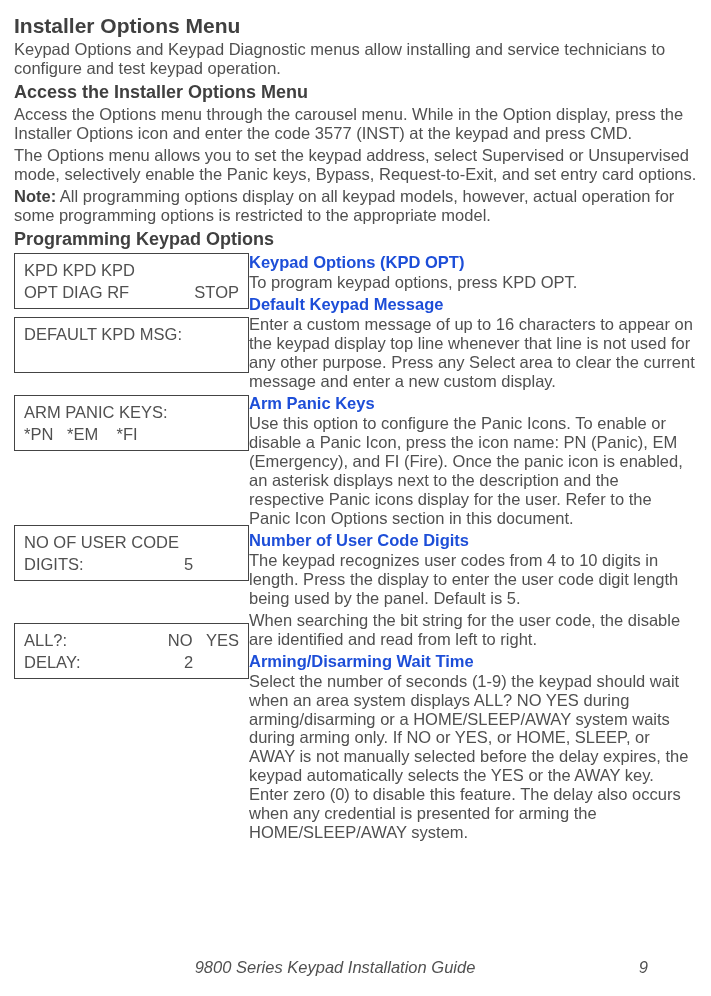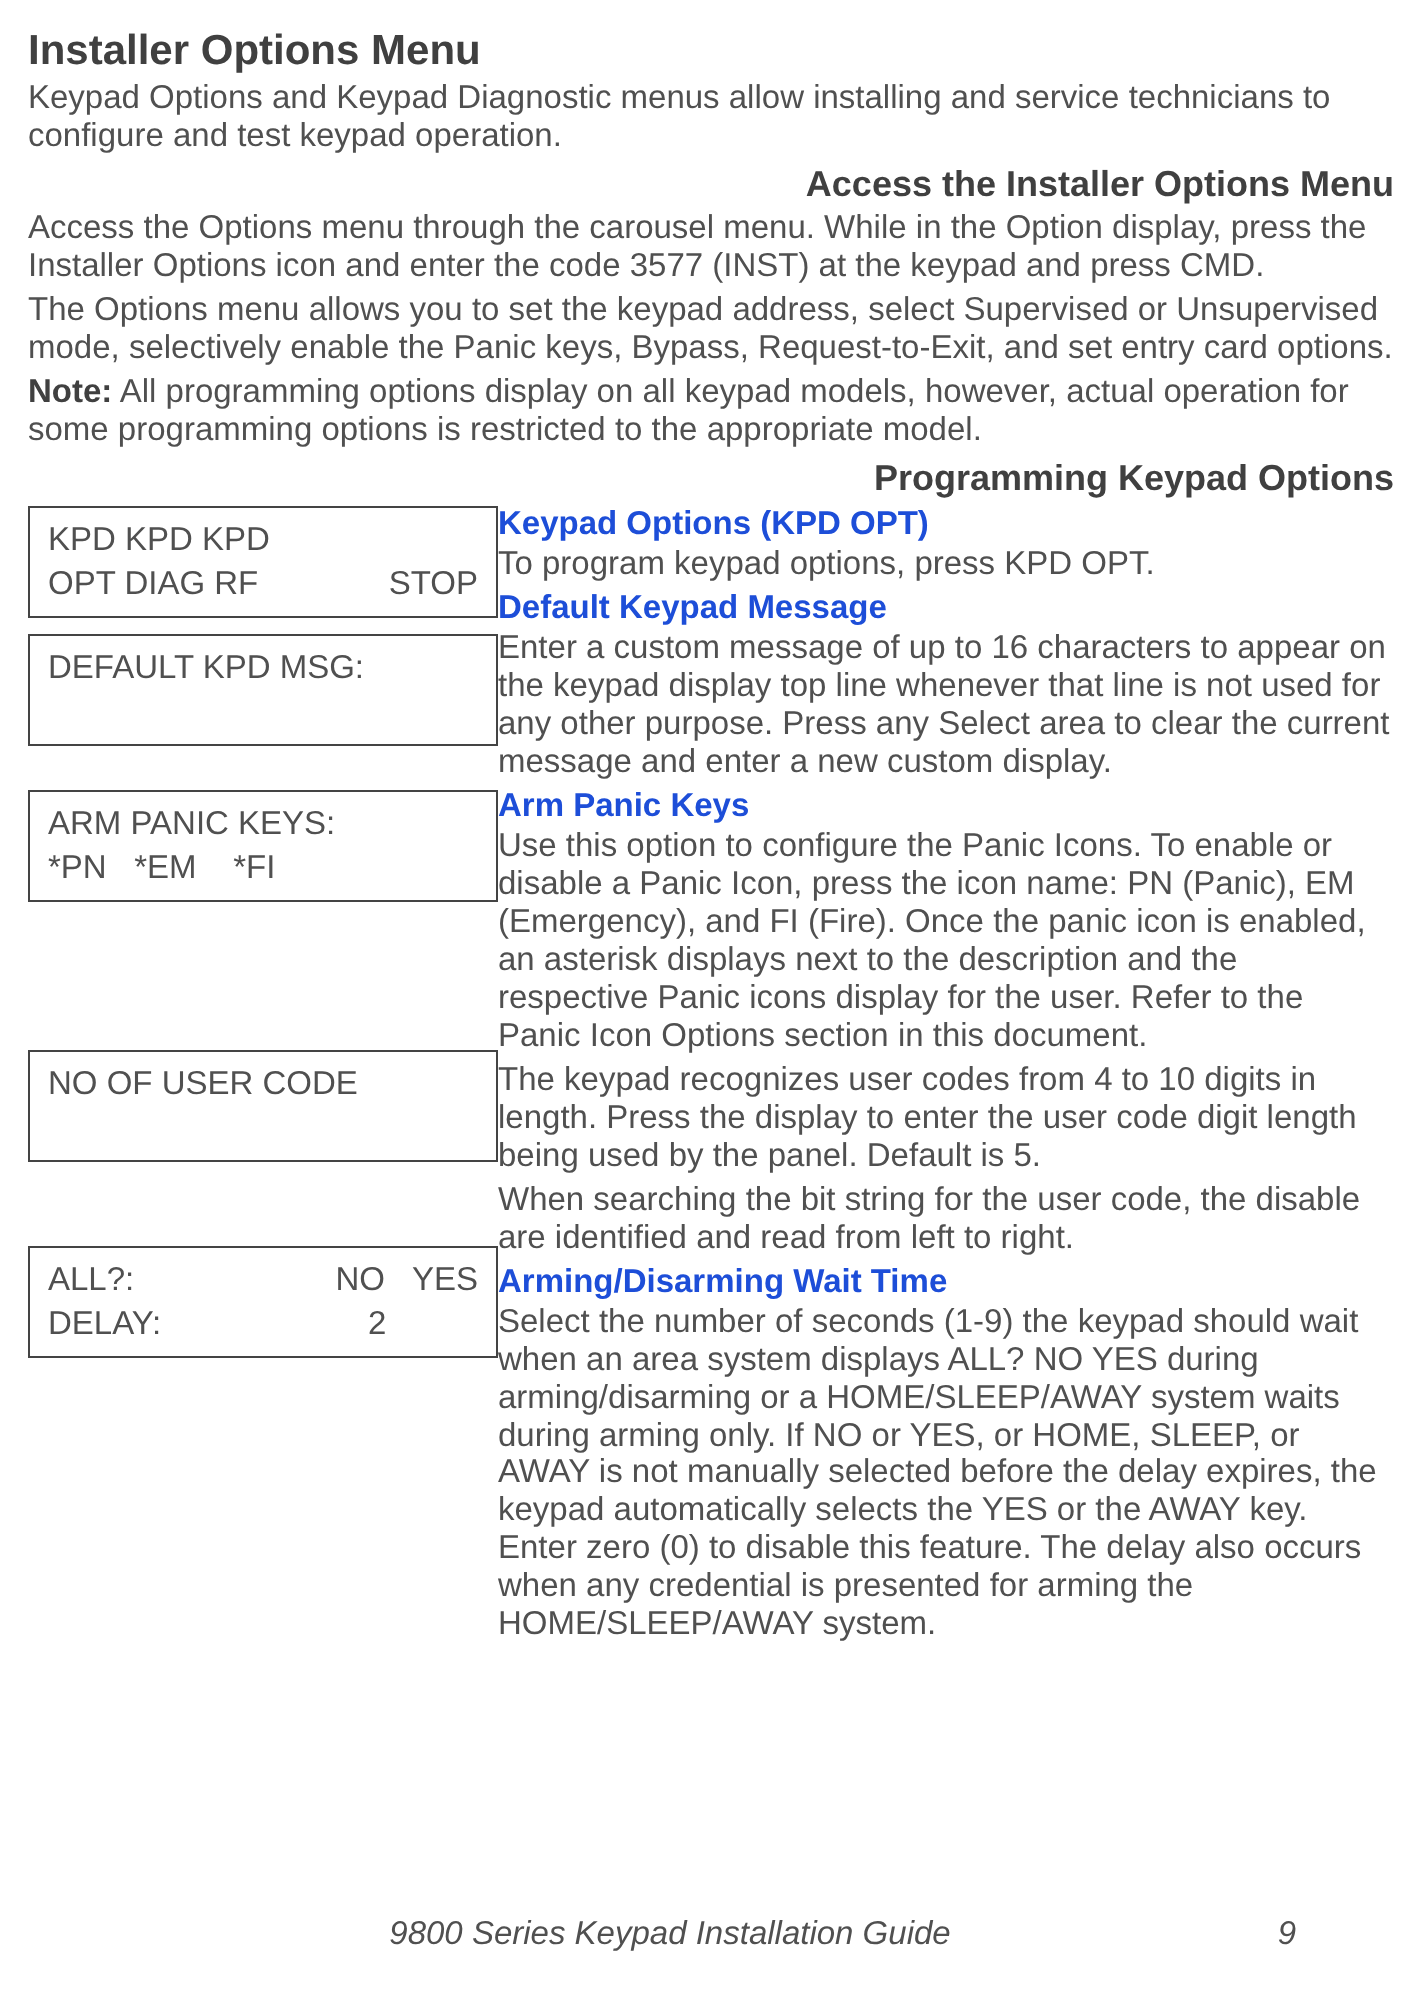--- a/index.html
+++ b/index.html
@@ -19,21 +19,20 @@
       margin-bottom: 3px;
       line-height: 1.1;
     }
     .h2 {
       font-size: 18px;
       font-weight: bold;
       color: #404040;
       margin-top: 4px;
       margin-bottom: 2px;
       line-height: 1.15;
-      text-align: right;
     }
     .h3 {
       font-size: 16.5px;
       font-weight: bold;
       color: #1d4ed8;
       margin-bottom: 1px;
       line-height: 1.15;
     }
     .body {
       font-size: 16.5px;
@@ -137,20 +136,24 @@
           <span>*PN   *EM    *FI</span>
         </div>
       </div>
 
       <div class="spacer-arm"></div>
 
       <div class="display-box">
         <div class="row">
           <span>NO OF USER CODE</span>
         </div>
+        <div class="row">
+          <span>DIGITS:</span>
+          <span>5          </span>
+        </div>
       </div>
 
       <div class="spacer-delay"></div>
 
       <div class="display-box">
         <div class="row">
           <span>ALL?:</span>
           <span>NO   YES</span>
         </div>
         <div class="row">
@@ -164,20 +167,21 @@
     <div class="right-col">
       <div class="h3">Keypad Options (KPD OPT)</div>
       <div class="body">To program keypad options, press KPD OPT.</div>
 
       <div class="h3">Default Keypad Message</div>
       <div class="body">Enter a custom message of up to 16 characters to appear on the keypad display top line whenever that line is not used for any other purpose. Press any Select area to clear the current message and enter a new custom display.</div>
 
       <div class="h3">Arm Panic Keys</div>
       <div class="body">Use this option to configure the Panic Icons. To enable or disable a Panic Icon, press the icon name: PN (Panic), EM (Emergency), and FI (Fire). Once the panic icon is enabled, an asterisk displays next to the description and the respective Panic icons display for the user. Refer to the Panic Icon Options section in this document.</div>
 
+      <div class="h3">Number of User Code Digits</div>
       <div class="body">The keypad recognizes user codes from 4 to 10 digits in length. Press the display to enter the user code digit length being used by the panel. Default is 5.</div>
       <div class="body">When searching the bit string for the user code, the disable are identified and read from left to right.</div>
 
       <div class="h3">Arming/Disarming Wait Time</div>
       <div class="body">Select the number of seconds (1-9) the keypad should wait when an area system displays ALL? NO YES during arming/disarming or a HOME/SLEEP/AWAY system waits during arming only. If NO or YES, or HOME, SLEEP, or AWAY is not manually selected before the delay expires, the keypad automatically selects the YES or the AWAY key. Enter zero (0) to disable this feature. The delay also occurs when any credential is presented for arming the HOME/SLEEP/AWAY system.</div>
     </div>
   </div>
 </div>
 
 <div class="footer">

